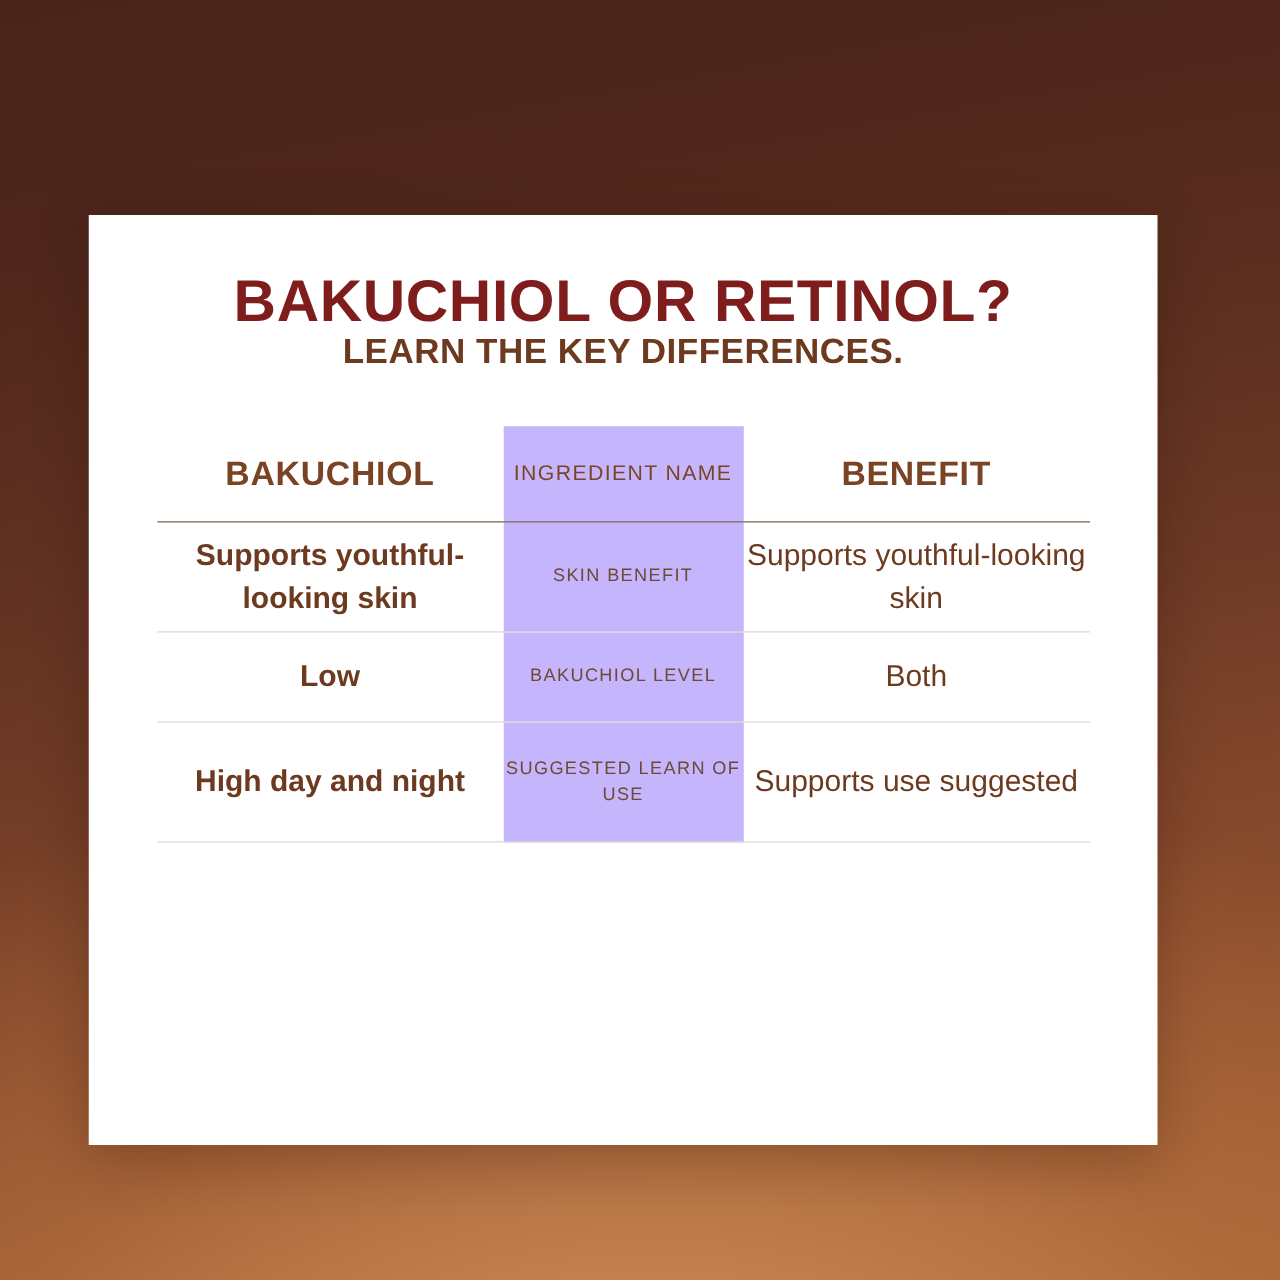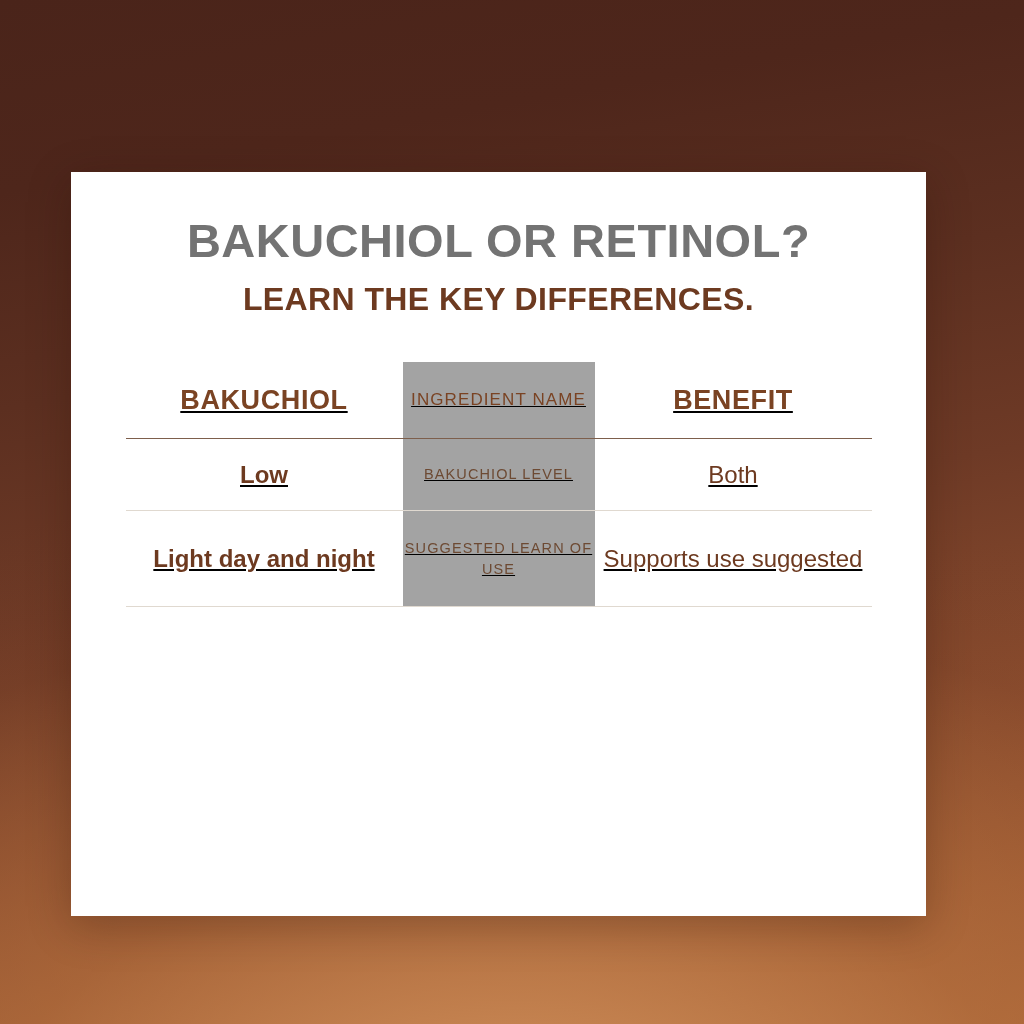--- a/index.html
+++ b/index.html
@@ -32,52 +32,50 @@
 
   .titles {
     text-align: center;
     padding-top: 44px;
   }
 
   .headline {
     font-size: 47px;
     font-weight: bold;
     letter-spacing: 0.5px;
-    color: #737373;
+    color: #7f1d1d;
     line-height: 1.05;
   }
 
   .subhead {
-    margin-top: 16px;
-    font-size: 32px;
+    font-size: 28px;
     font-weight: bold;
     letter-spacing: 0.4px;
     color: #6d3a20;
   }
 
   
   table.compare {
     margin: 44px auto 0 auto;
     width: 746px;
     border-collapse: collapse;
     table-layout: fixed;
-    text-decoration: underline;
   }
 
   table.compare col.side { width: 277px; }
   table.compare col.mid  { width: 192px; }
 
   table.compare td {
     vertical-align: middle;
     text-align: center;
     padding: 0;
   }
 
   .mid-cell {
-    background: #a3a3a3;
+    background: #c4b5fd;
   }
 
   
   .hrow td { height: 76px; }
 
   .h-side {
     font-size: 27px;
     font-weight: bold;
     letter-spacing: 0.6px;
     color: #7a4323;
@@ -154,29 +152,34 @@
           <td class="h-mid mid-cell">INGREDIENT NAME</td>
           <td class="h-side">BENEFIT</td>
         </tr>
 
         <tr class="hdr-rule">
           <td class="rule-line"></td>
           <td class="rule-line mid-cell"></td>
           <td class="rule-line"></td>
         </tr>
 
+        <tr class="drow r1">
+          <td class="d-side">Supports youthful-looking skin</td>
+          <td class="d-mid mid-cell">SKIN BENEFIT</td>
+          <td class="d-side reg">Supports youthful-looking skin</td>
+        </tr>
 
         <tr class="drow r2">
           <td class="d-side">Low</td>
           <td class="d-mid mid-cell">BAKUCHIOL LEVEL</td>
           <td class="d-side reg">Both</td>
         </tr>
 
         <tr class="drow r3">
-          <td class="d-side">Light day and night</td>
+          <td class="d-side">High day and night</td>
           <td class="d-mid mid-cell">SUGGESTED LEARN OF USE</td>
           <td class="d-side reg">Supports use suggested</td>
         </tr>
 
       </tbody>
     </table>
 
   </div>
 </div>
 

